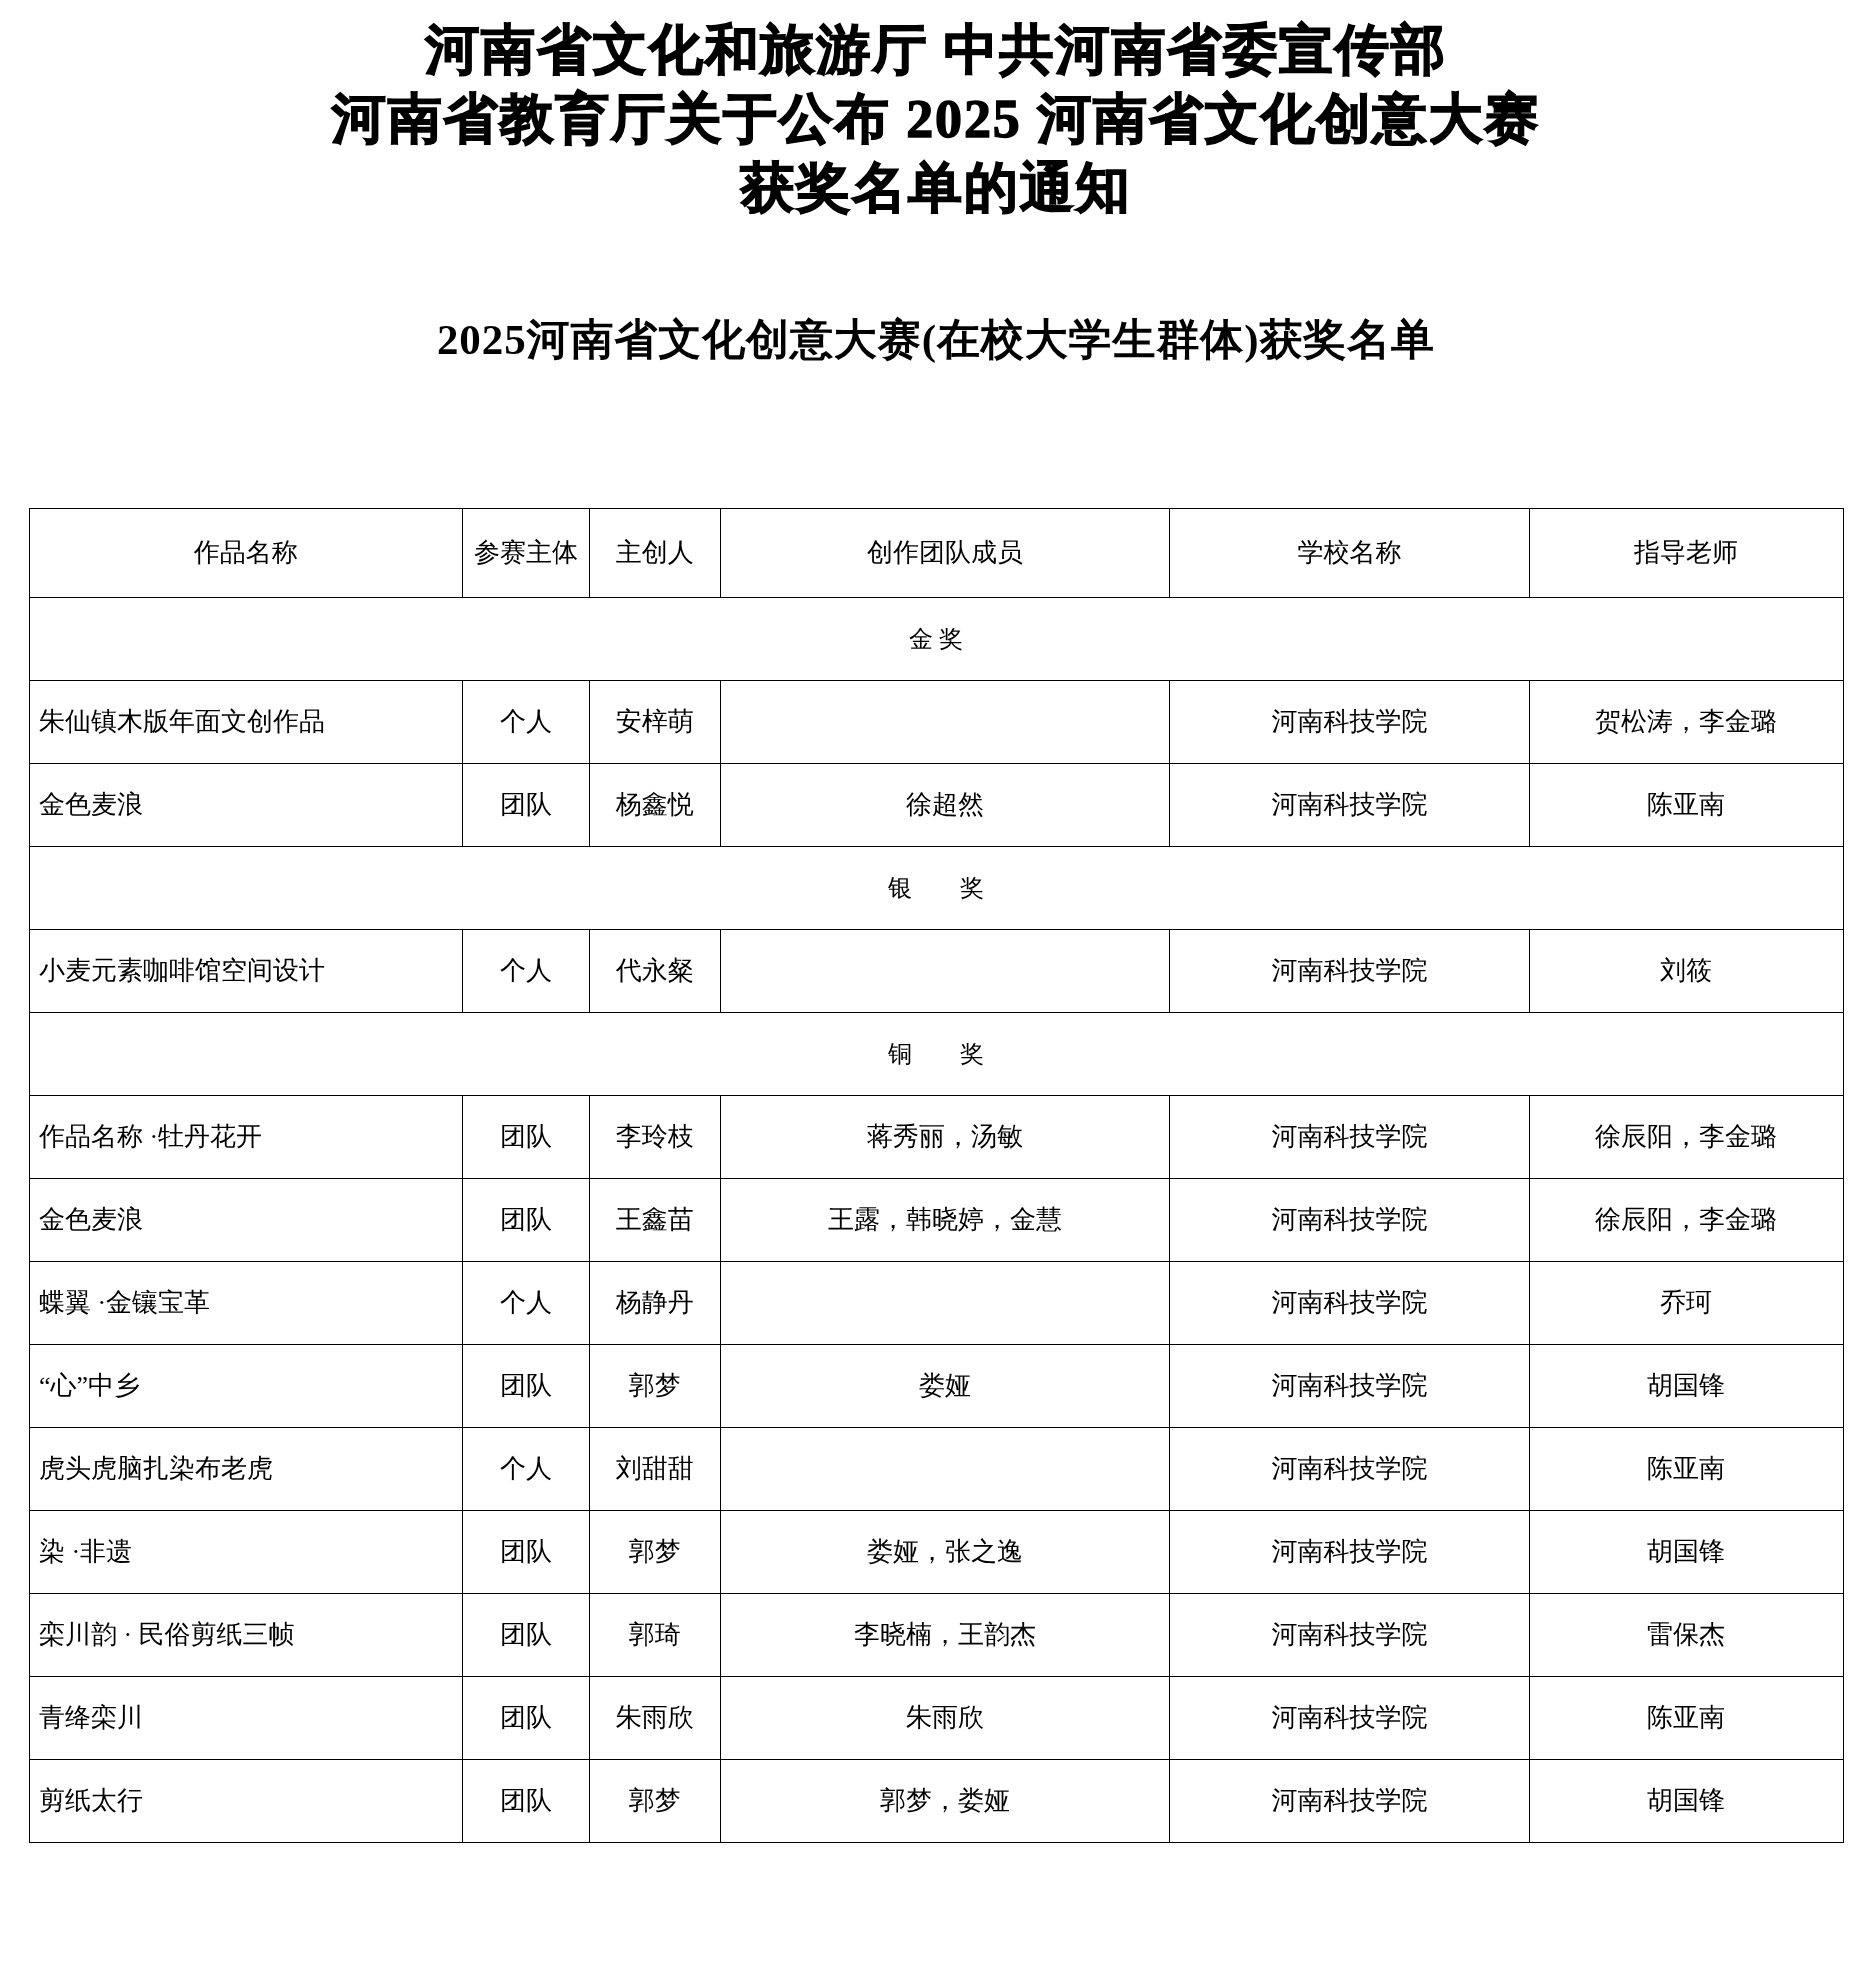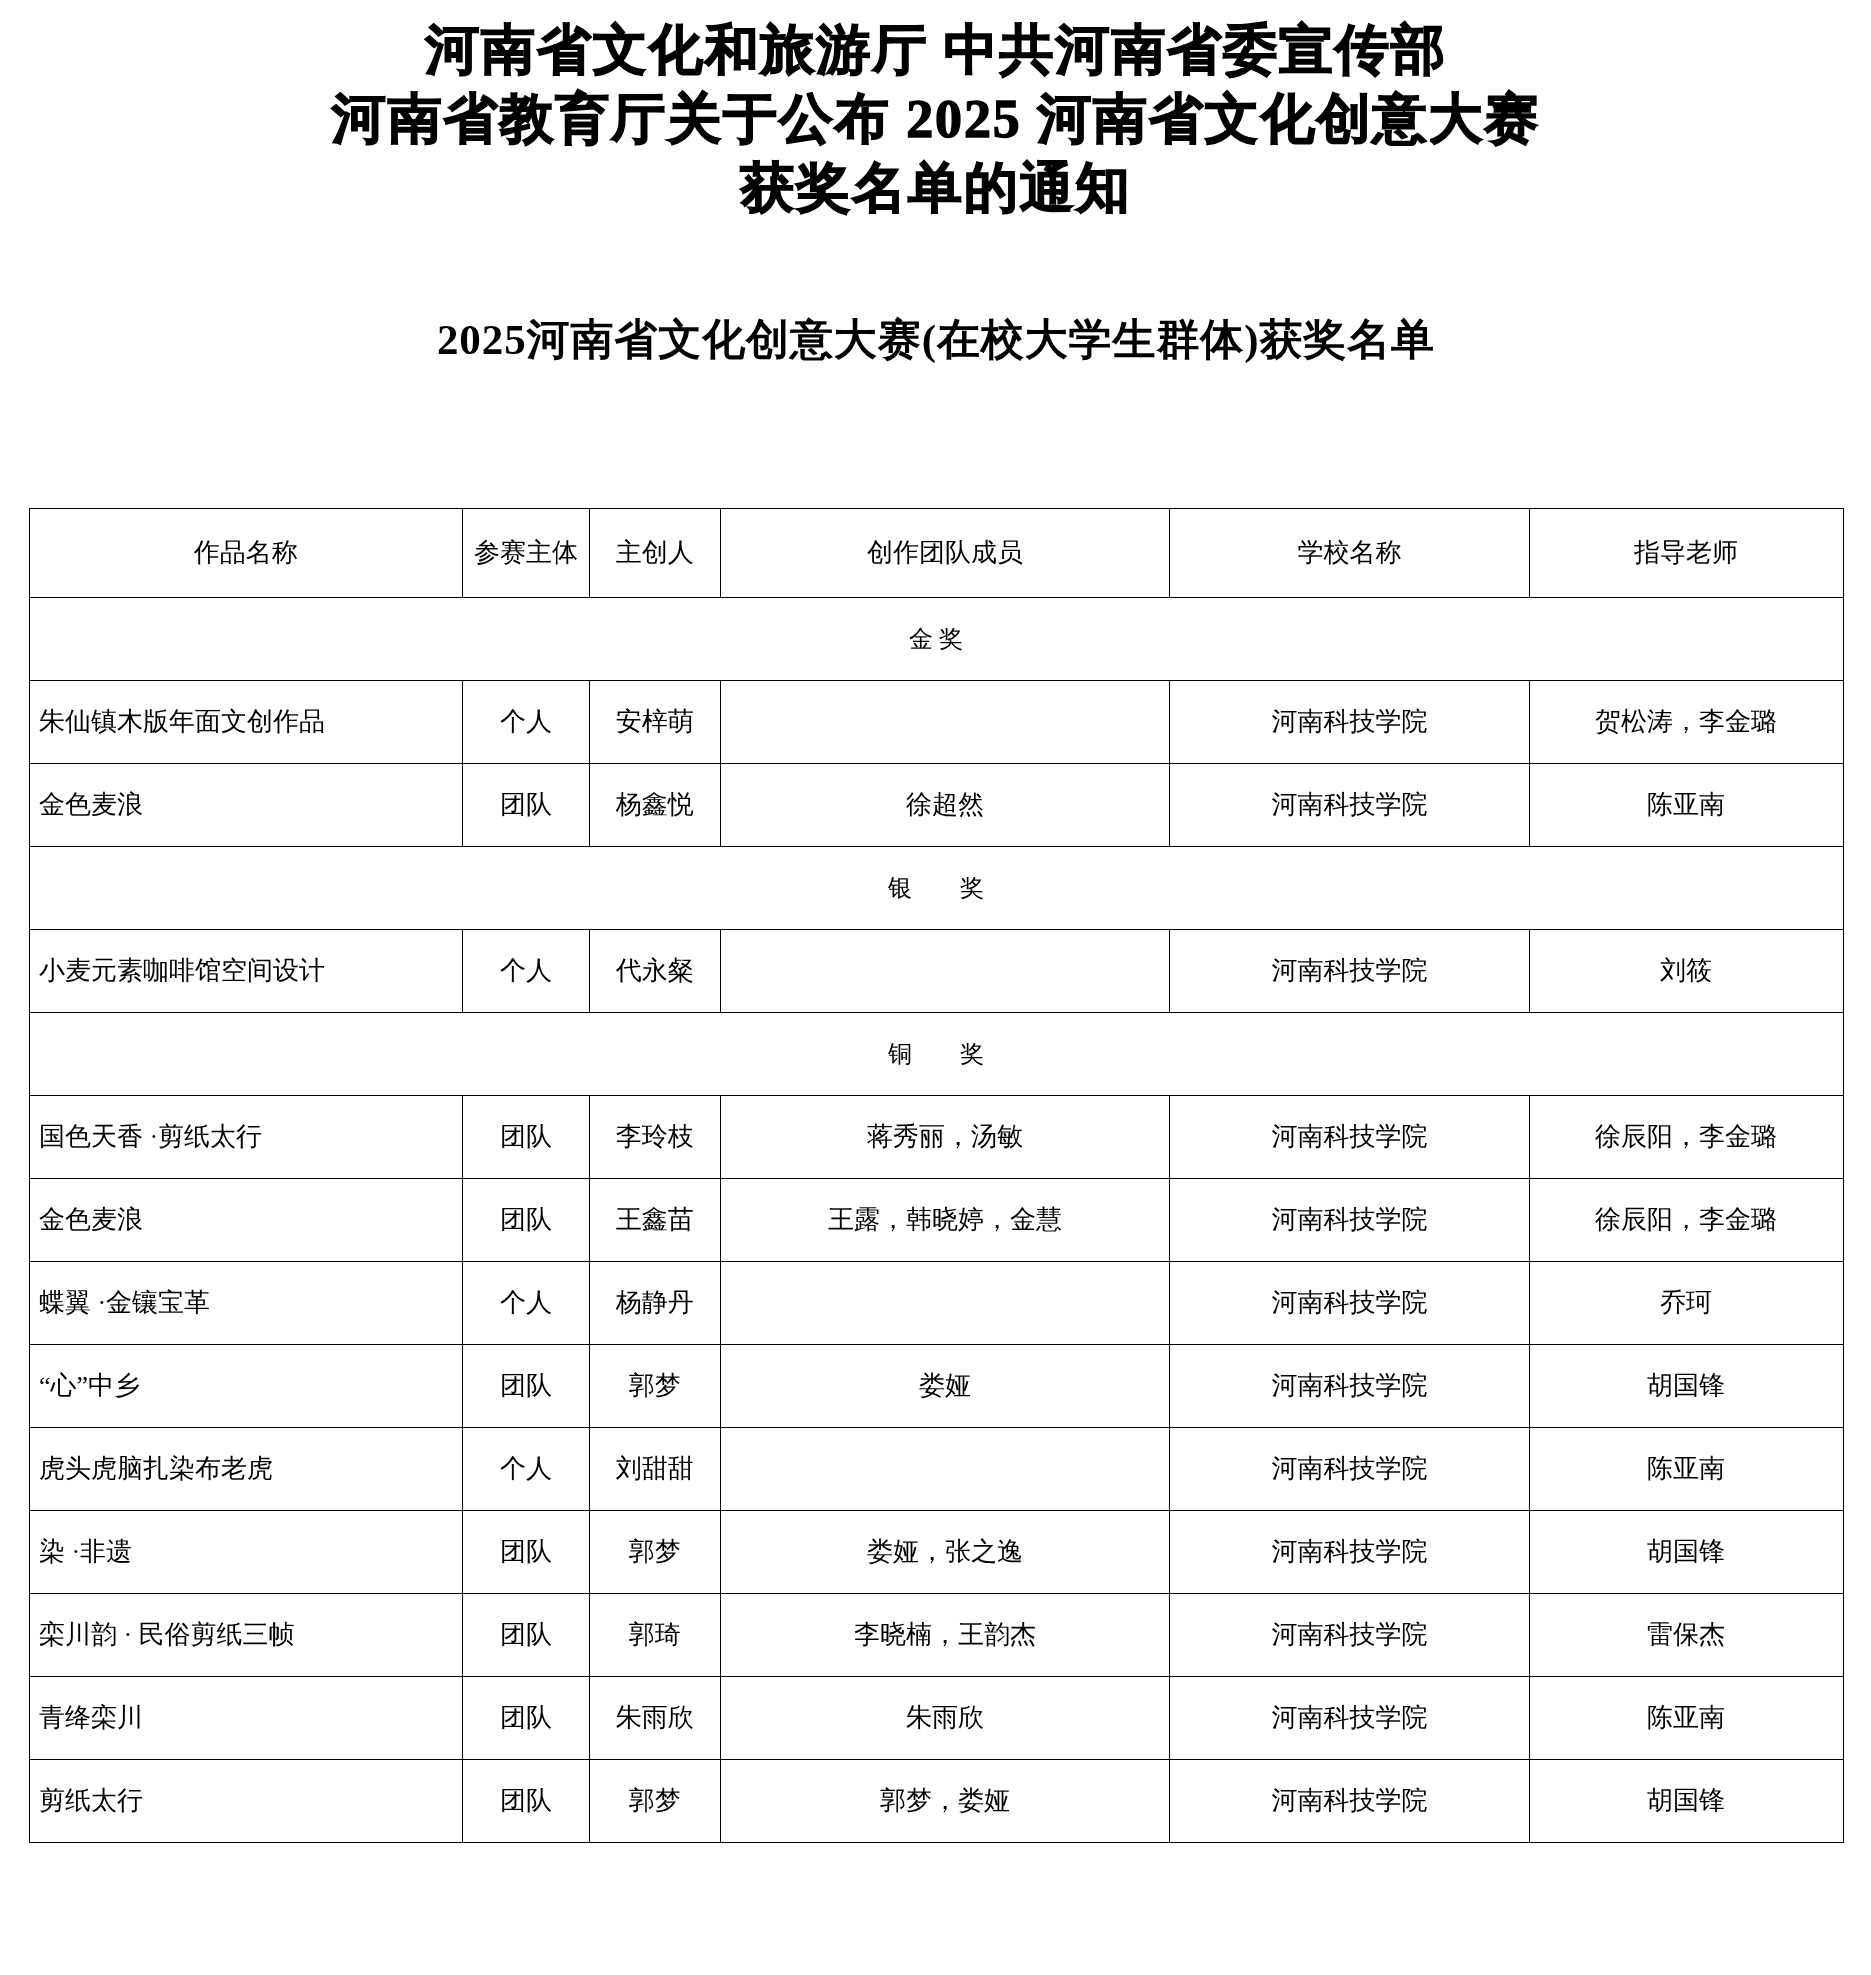--- a/index.html
+++ b/index.html
@@ -140,21 +140,21 @@
             <td class="cell-center">个人</td>
             <td class="cell-center">代永粲</td>
             <td class="cell-center"></td>
             <td class="cell-center">河南科技学院</td>
             <td class="cell-center">刘筱</td>
           </tr>
           <tr class="section-row">
             <td colspan="6" class="cell-center">铜　　奖</td>
           </tr>
           <tr class="data-row">
-            <td class="cell-work">国色天香 ·剪纸太行</td>
+            <td class="cell-work">作品名称 ·牡丹花开</td>
             <td class="cell-center">团队</td>
             <td class="cell-center">李玲枝</td>
             <td class="cell-center">蒋秀丽，汤敏</td>
             <td class="cell-center">河南科技学院</td>
             <td class="cell-center">徐辰阳，李金璐</td>
           </tr>
           <tr class="data-row">
             <td class="cell-work">金色麦浪</td>
             <td class="cell-center">团队</td>
             <td class="cell-center">王鑫苗</td>

